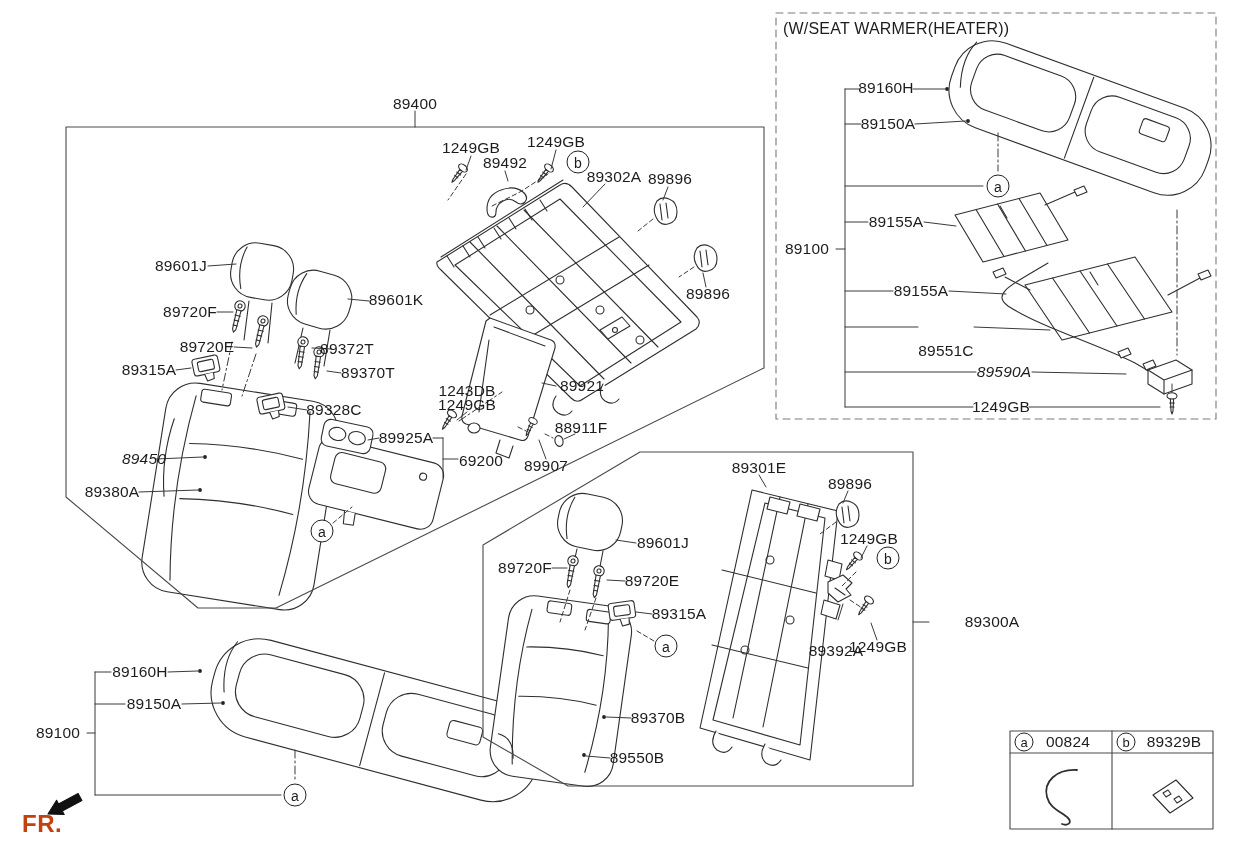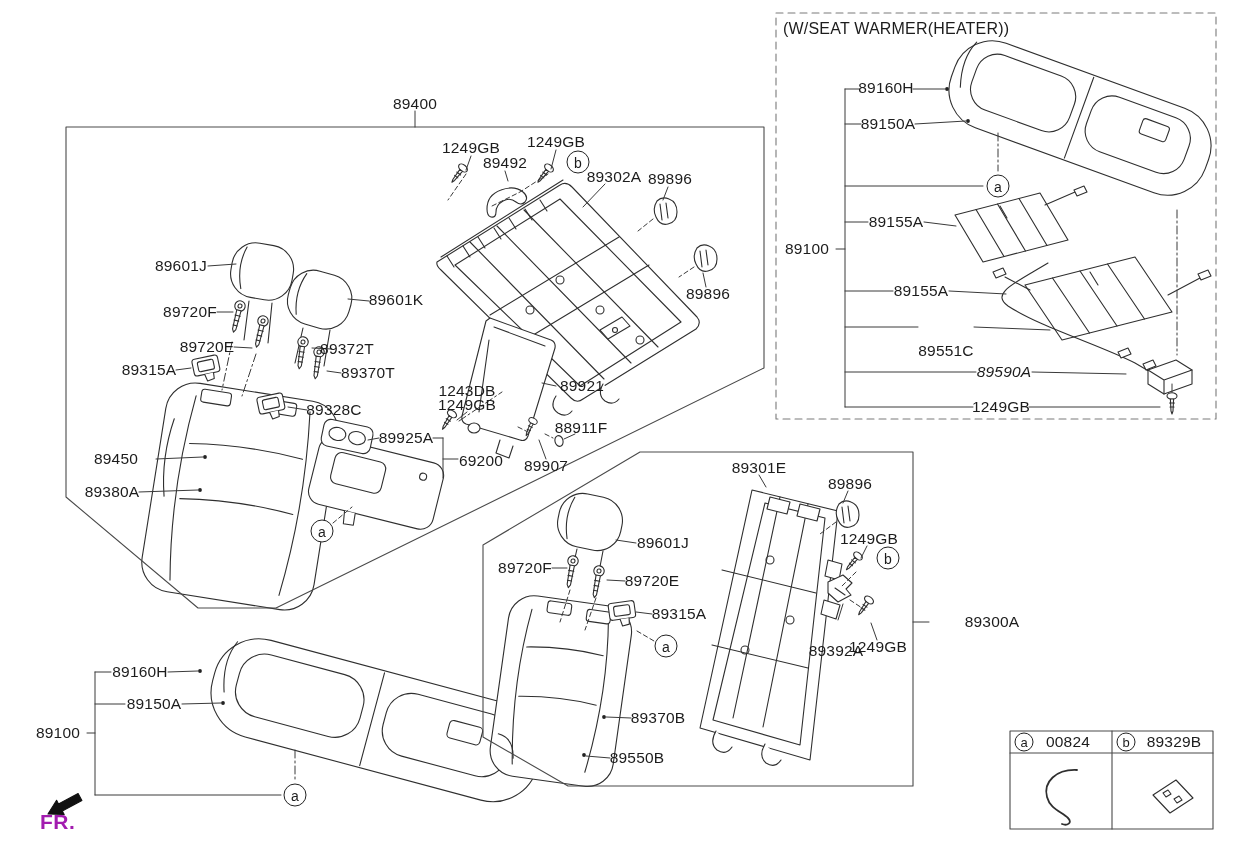--- a/index.html
+++ b/index.html
@@ -6,21 +6,21 @@
   #stage{position:relative;width:1237px;height:848px;background:#ffffff;outline:1px solid #bbb;
          font-family:"Liberation Sans", sans-serif;overflow:hidden;margin:0 auto;}
   #art{position:absolute;left:0;top:0;}
   .plabel{position:absolute;transform:translate(-50%,-50%);font-size:15.5px;color:#1c1c1c;
           white-space:nowrap;letter-spacing:.2px;line-height:1;}
   .callout{position:absolute;transform:translate(-50%,-50%);width:23px;height:23px;border:1.4px solid #222;
            border-radius:50%;display:flex;align-items:center;justify-content:center;
            font-size:14px;color:#1c1c1c;background:#fff;box-sizing:border-box;line-height:1;}
   .callout.small{width:19px;height:19px;font-size:13px;}
   .title{position:absolute;font-size:16px;color:#1c1c1c;white-space:nowrap;letter-spacing:.2px;}
-  .fr{position:absolute;font-size:21px;font-weight:600;color:#a21caf;letter-spacing:.5px;margin-left:18px;}
+  .fr{position:absolute;font-size:24px;font-weight:600;color:#c2410c;letter-spacing:.5px;}
 </style>
 </head>
 <body>
 
 <div id="stage">
 
 <svg id="art" width="1237" height="848" viewBox="0 0 1237 848" fill="none" stroke="#2f2f2f" stroke-width="1.1" stroke-linecap="round" stroke-linejoin="round">
 
   <defs>
     <g id="screw">
@@ -311,21 +311,21 @@
       <span class="plabel" style="left: 368px; top: 373px;">89370T</span>
       <span class="plabel" style="left: 149px; top: 370px;">89315A</span>
       <span class="plabel" style="left: 334px; top: 410px;">89328C</span>
       <span class="plabel" style="left: 467px; top: 391px;">1243DB</span>
       <span class="plabel" style="left: 467px; top: 405px;">1249GB</span>
       <span class="plabel" style="left: 582px; top: 386px;">89921</span>
       <span class="plabel" style="left: 406px; top: 438px;">89925A</span>
       <span class="plabel" style="left: 481px; top: 461px;">69200</span>
       <span class="plabel" style="left: 581px; top: 428px;">88911F</span>
       <span class="plabel" style="left: 546px; top: 466px;">89907</span>
-      <span class="plabel" style="left: 116px; top: 459px;">89450</span>
+      <span class="plabel" style="left: 144px; top: 459px; font-style: italic;">89450</span>
       <span class="plabel" style="left: 112px; top: 492px;">89380A</span>
       <span class="plabel" style="left: 886px; top: 88px;">89160H</span>
       <span class="plabel" style="left: 888px; top: 124px;">89150A</span>
       <span class="plabel" style="left: 807px; top: 249px;">89100</span>
       <span class="plabel" style="left: 896px; top: 222px;">89155A</span>
       <span class="plabel" style="left: 921px; top: 291px;">89155A</span>
       <span class="plabel" style="left: 946px; top: 327px; margin-top: 24px;">89551C</span>
       <span class="plabel" style="left: 1004px; top: 372px; font-style: italic;">89590A</span>
       <span class="plabel" style="left: 1001px; top: 407px;">1249GB</span>
       <span class="plabel" style="left: 140px; top: 672px;">89160H</span>

